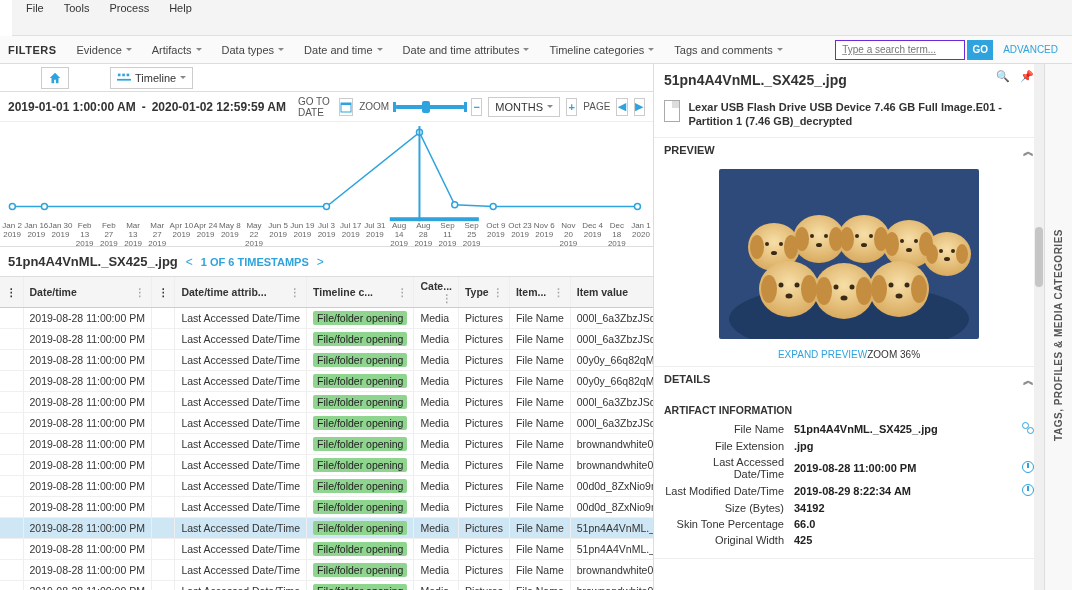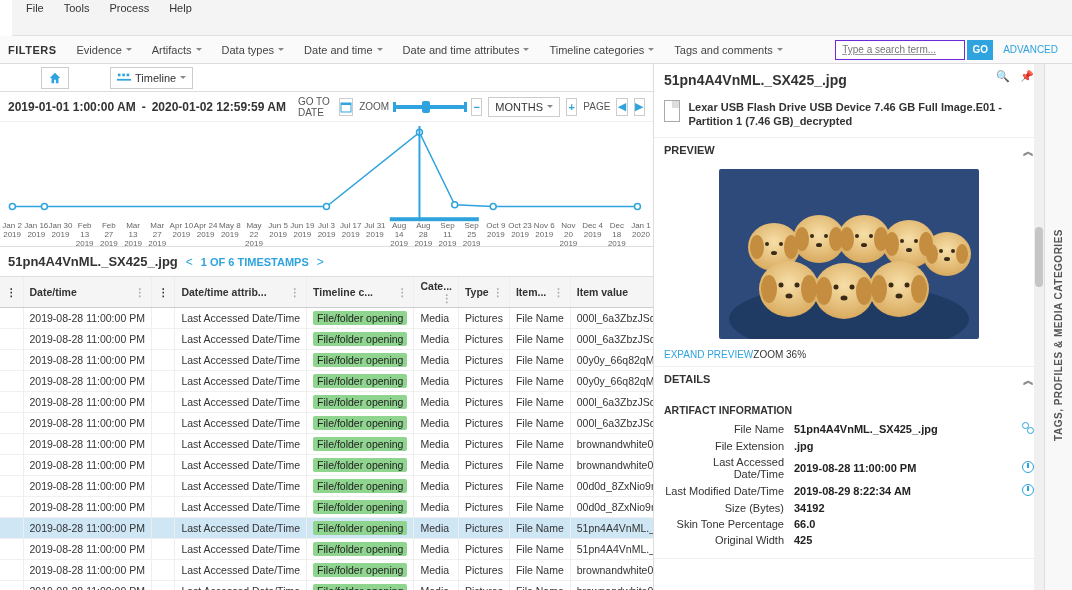--- a/index.html
+++ b/index.html
@@ -77,21 +77,21 @@
   .r-sub { padding: 4px 10px 8px 10px; display: flex; gap: 8px; align-items: flex-start; border-bottom: 1px solid #eee; }
   .r-sub .docico { width: 22px; height: 22px; border: 1px solid #aaa; background: #fff; position: relative; }
   .r-sub .docico::after { content:''; position:absolute; right:0; top:0; width:7px; height:7px; background:#ddd; }
   .r-sub .path { font-weight: bold; font-size: 11px; line-height: 1.3; }
 
   .section { border-bottom: 1px solid #eee; }
   .section-h { display: flex; align-items: flex-start; padding: 6px 10px; font-weight: bold; font-size: 11px; }
   .section-h .chev { margin-left: auto; color: #888; }
   .preview-body { padding: 4px 10px; text-align: center; }
   .puppies { width: 260px; height: 170px; margin: 0 auto; border-radius: 2px; overflow: hidden; }
-  .preview-foot { display: flex; justify-content: flex-start; padding: 6px 10px; }
+  .preview-foot { display: flex; justify-content: center; padding: 6px 10px; }
   .preview-foot .exp { color: #2ea3dd; font-size: 10px; }
   .preview-foot .zoom { font-size: 10px; color: #333; }
 
   .details-body { padding: 4px 10px 10px 10px; }
   .det-hdr { font-weight: bold; font-size: 10.5px; padding: 6px 0 4px 0; }
   .kv { display: flex; align-items: center; padding: 2px 0; }
   .kv .k { width: 130px; text-align: right; padding-right: 10px; color: #333; }
   .kv .v { flex: 1; font-weight: bold; color: #222; }
   .kv .ico { width: 16px; text-align: right; }
   .clock { width: 12px; height: 12px; border: 1.5px solid #2ea3dd; border-radius: 50%; display: inline-block; position: relative; }

